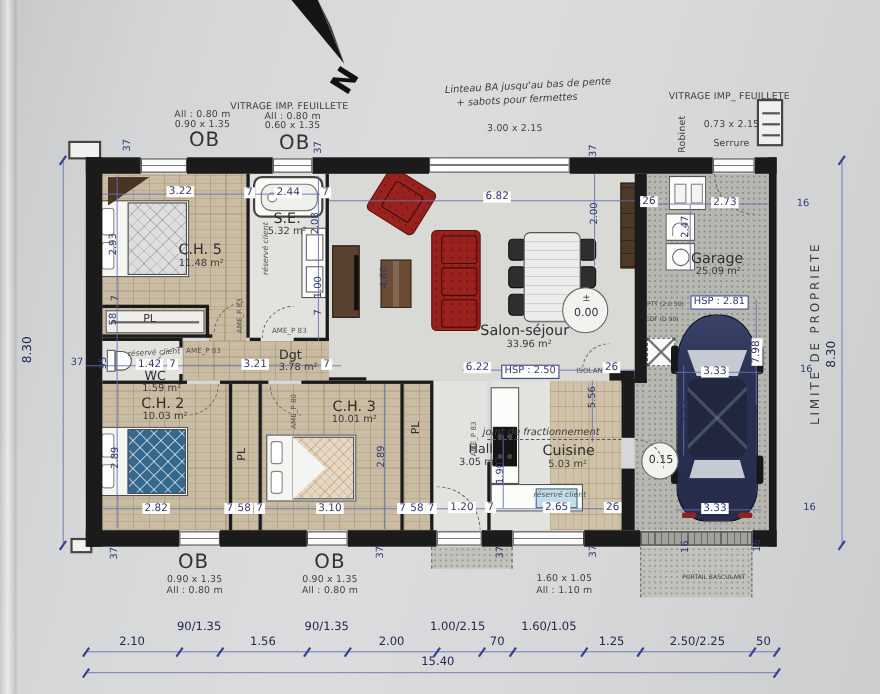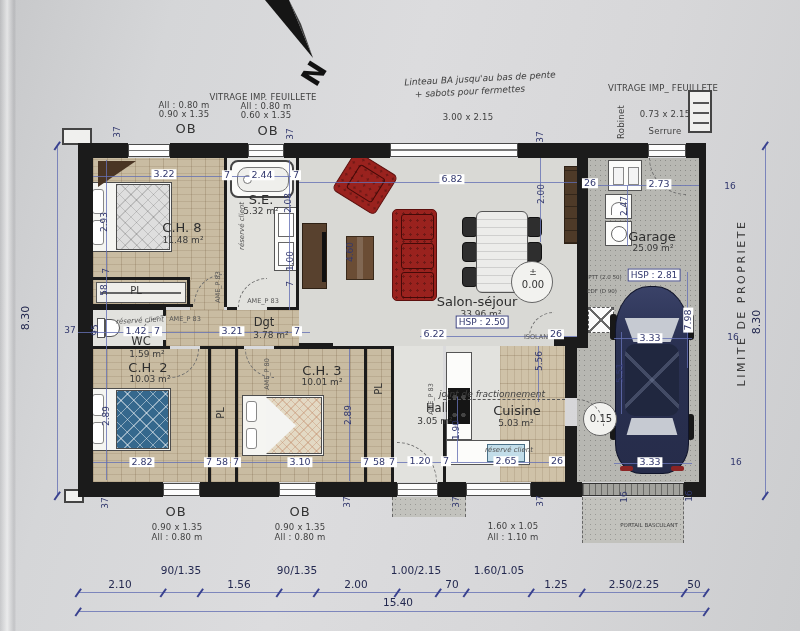--- a/index.html
+++ b/index.html
@@ -33,21 +33,21 @@
   .chip{background:#fff;padding:0 2px;font-size:9.5px;}
   .box{background:#fff;border:1px solid #3a407c;padding:1px 2px;font-size:9px;}
   .dim{font-size:9px;}
   .dimlg{font-size:10.5px;color:#23284f;}
   .dim830{font-size:11px;color:#23284f;}
   .room{font-size:13px;color:#2e2e2e;}
   .room-sm{font-size:11.5px;color:#2e2e2e;}
   .area{font-size:9px;color:#3a3a3a;}
   .annot{font-size:8.5px;color:#3f3f3f;letter-spacing:.2px;}
   .annot-i{font-size:9px;font-style:italic;color:#3f3f3f;}
-  .ob{font-size:13px;color:#333;letter-spacing:1px;}
+  .ob{font-size:18px;color:#333;letter-spacing:1px;}
   .pl{font-size:10px;color:#333;}
   .tiny{font-size:6.5px;color:#555;}
   .tiny-i{font-size:7px;font-style:italic;color:#555;}
   .micro{font-size:5.5px;color:#444;}
   .limite{font-size:11px;letter-spacing:2.5px;color:#3a3a3a;}
 
   
   .fur{z-index:20;}
   .fur>div{position:absolute;box-sizing:border-box;}
   .bed-base{background:#f5f5f2;border:1px solid #4d4d4d;}
@@ -360,21 +360,21 @@
       <div class="lb chip" style="left: 227px; top: 175px; transform: translate(-50%, -50%);">7</div>
       <div class="lb chip" style="left: 262px; top: 175px; transform: translate(-50%, -50%);">2.44</div>
       <div class="lb chip" style="left: 296px; top: 175px; transform: translate(-50%, -50%);">7</div>
       <div class="lb dim" style="left: 290px; top: 134px; transform: translate(-50%, -50%) rotate(-90deg);">37</div>
       <div class="lb chip" style="left: 452px; top: 179px; transform: translate(-50%, -50%);">6.82</div>
       <div class="lb dim" style="left: 540px; top: 137px; transform: translate(-50%, -50%) rotate(-90deg);">37</div>
       <div class="lb dim" style="left: 541px; top: 194px; transform: translate(-50%, -50%) rotate(-90deg);">2.00</div>
       <div class="lb chip" style="left: 590px; top: 183px; transform: translate(-50%, -50%);">26</div>
       <div class="lb chip" style="left: 659px; top: 184px; transform: translate(-50%, -50%);">2.73</div>
       <div class="lb dim" style="left: 730px; top: 186px; transform: translate(-50%, -50%);">16</div>
-      <div class="lb room" style="left: 182px; top: 227px; transform: translate(-50%, -50%);">C.H. 8</div>
+      <div class="lb room" style="left: 182px; top: 227px; transform: translate(-50%, -50%);">C.H. 5</div>
       <div class="lb area" style="left: 183px; top: 240px; transform: translate(-50%, -50%);">11.48 m²</div>
       <div class="lb room" style="left: 261px; top: 199px; transform: translate(-50%, -50%);">S.E.</div>
       <div class="lb area" style="left: 261px; top: 211px; transform: translate(-50%, -50%);">5.32 m²</div>
       <div class="lb room" style="left: 477px; top: 301px; transform: translate(-50%, -50%);">Salon-séjour</div>
       <div class="lb area" style="left: 481px; top: 314px; transform: translate(-50%, -50%);">33.96 m²</div>
       <div class="lb room" style="left: 652px; top: 236px; transform: translate(-50%, -50%);">Garage</div>
       <div class="lb area" style="left: 653px; top: 248px; transform: translate(-50%, -50%);">25.09 m²</div>
       <div class="lb room" style="left: 148px; top: 367px; transform: translate(-50%, -50%);">C.H. 2</div>
       <div class="lb area" style="left: 150px; top: 379px; transform: translate(-50%, -50%);">10.03 m²</div>
       <div class="lb room" style="left: 322px; top: 370px; transform: translate(-50%, -50%);">C.H. 3</div>
@@ -403,21 +403,21 @@
       <div class="lb tiny" style="left: 185px; top: 319px; transform: translate(-50%, -50%);">AME_P 83</div>
       <div class="lb tiny" style="left: 267px; top: 374px; transform: translate(-50%, -50%) rotate(-90deg);">AME_P 80</div>
       <div class="lb tiny" style="left: 431px; top: 399px; transform: translate(-50%, -50%) rotate(-90deg);">AME_P 83</div>
       <div class="lb dim" style="left: 70px; top: 330px; transform: translate(-50%, -50%);">37</div>
       <div class="lb dim" style="left: 95px; top: 330px; transform: translate(-50%, -50%) rotate(-90deg);">95</div>
       <div class="lb chip" style="left: 136px; top: 331px; transform: translate(-50%, -50%);">1.42</div>
       <div class="lb chip" style="left: 157px; top: 331px; transform: translate(-50%, -50%);">7</div>
       <div class="lb chip" style="left: 232px; top: 331px; transform: translate(-50%, -50%);">3.21</div>
       <div class="lb chip" style="left: 297px; top: 331px; transform: translate(-50%, -50%);">7</div>
       <div class="lb chip" style="left: 434px; top: 334px; transform: translate(-50%, -50%);">6.22</div>
-      <div class="lb box" style="left: 482px; top: 322px; transform: translate(-50%, -50%);">HSP : 2.50</div>
+      <div class="lb box" style="left: 482px; top: 338px; transform: translate(-50%, -50%);">HSP : 2.50</div>
       <div class="lb tiny" style="left: 536px; top: 337px; transform: translate(-50%, -50%);">ISOLAN</div>
       <div class="lb chip" style="left: 556px; top: 334px; transform: translate(-50%, -50%);">26</div>
       <div class="lb dim" style="left: 456px; top: 430px; transform: translate(-50%, -50%) rotate(-90deg);">1.90</div>
       <div class="lb annot-i" style="left: 492px; top: 394px; transform: translate(-50%, -50%);">joint de fractionnement</div>
       <div class="lb chip" style="left: 506px; top: 461px; transform: translate(-50%, -50%);">2.65</div>
       <div class="lb chip" style="left: 557px; top: 461px; transform: translate(-50%, -50%);">26</div>
       <div class="lb dim" style="left: 539px; top: 361px; transform: translate(-50%, -50%) rotate(-90deg);">5.56</div>
       <div class="lb chip" style="left: 142px; top: 462px; transform: translate(-50%, -50%);">2.82</div>
       <div class="lb chip" style="left: 209px; top: 462px; transform: translate(-50%, -50%);">7</div>
       <div class="lb chip" style="left: 222px; top: 462px; transform: translate(-50%, -50%);">58</div>

